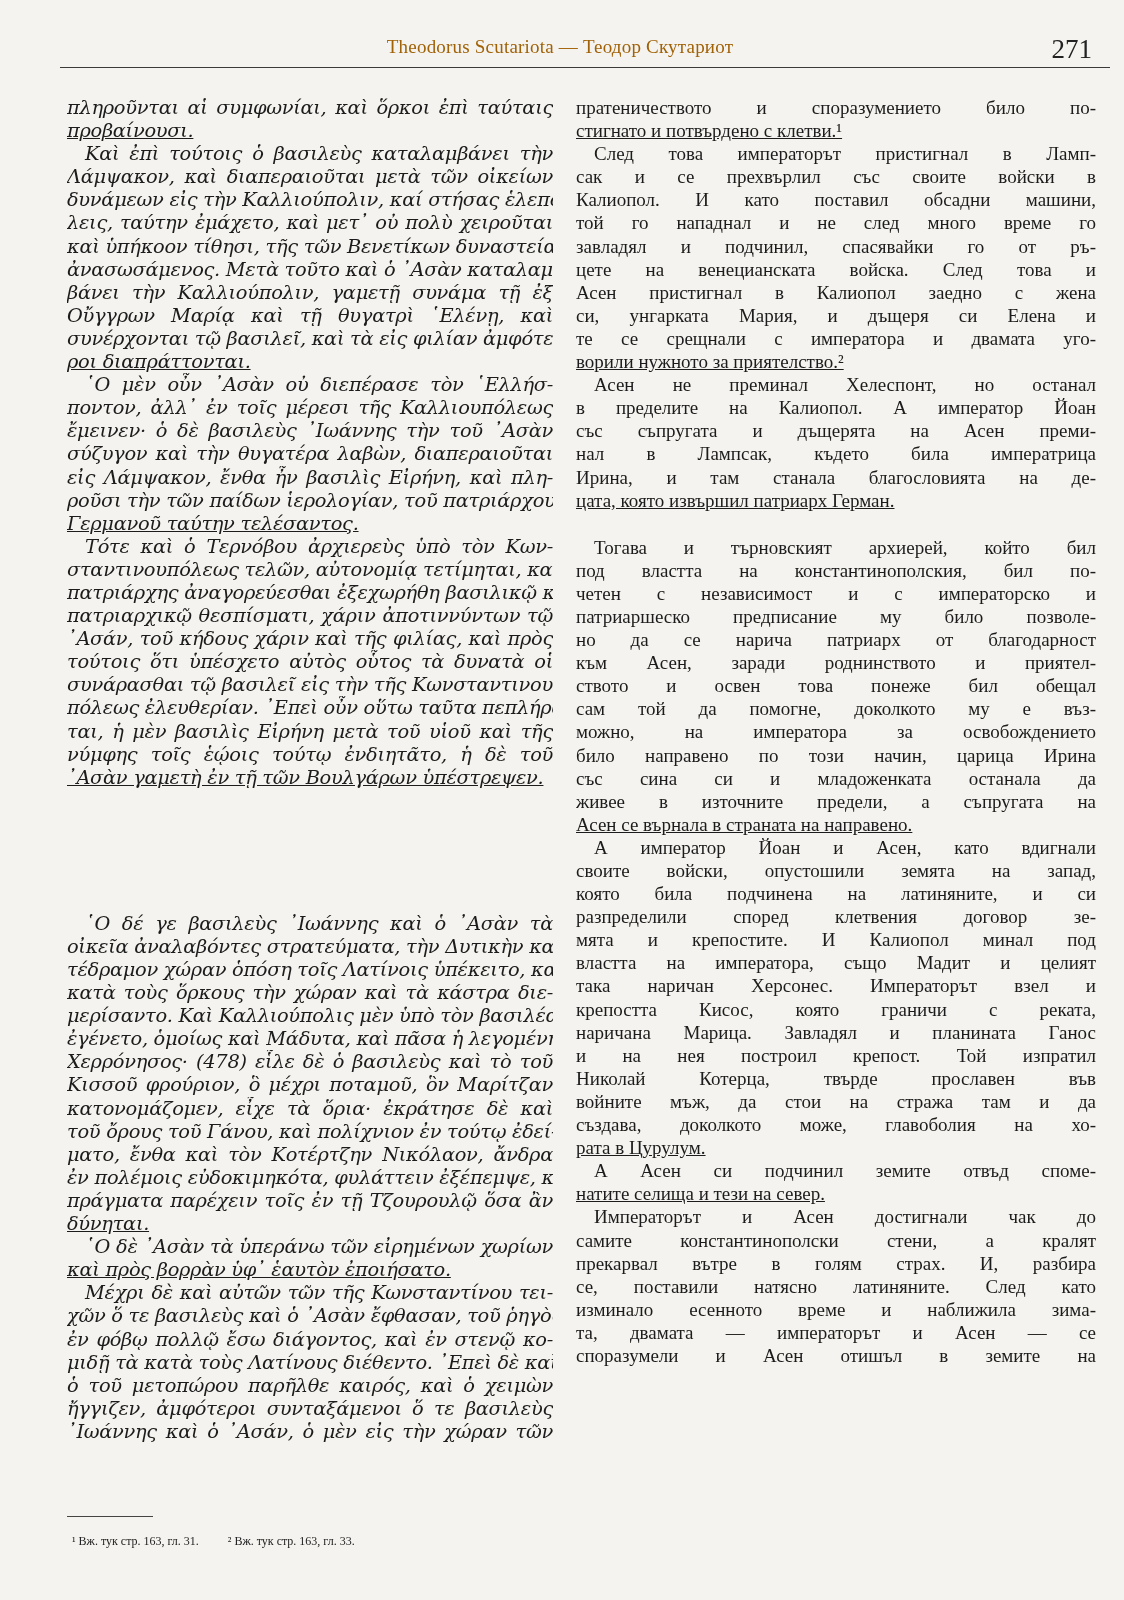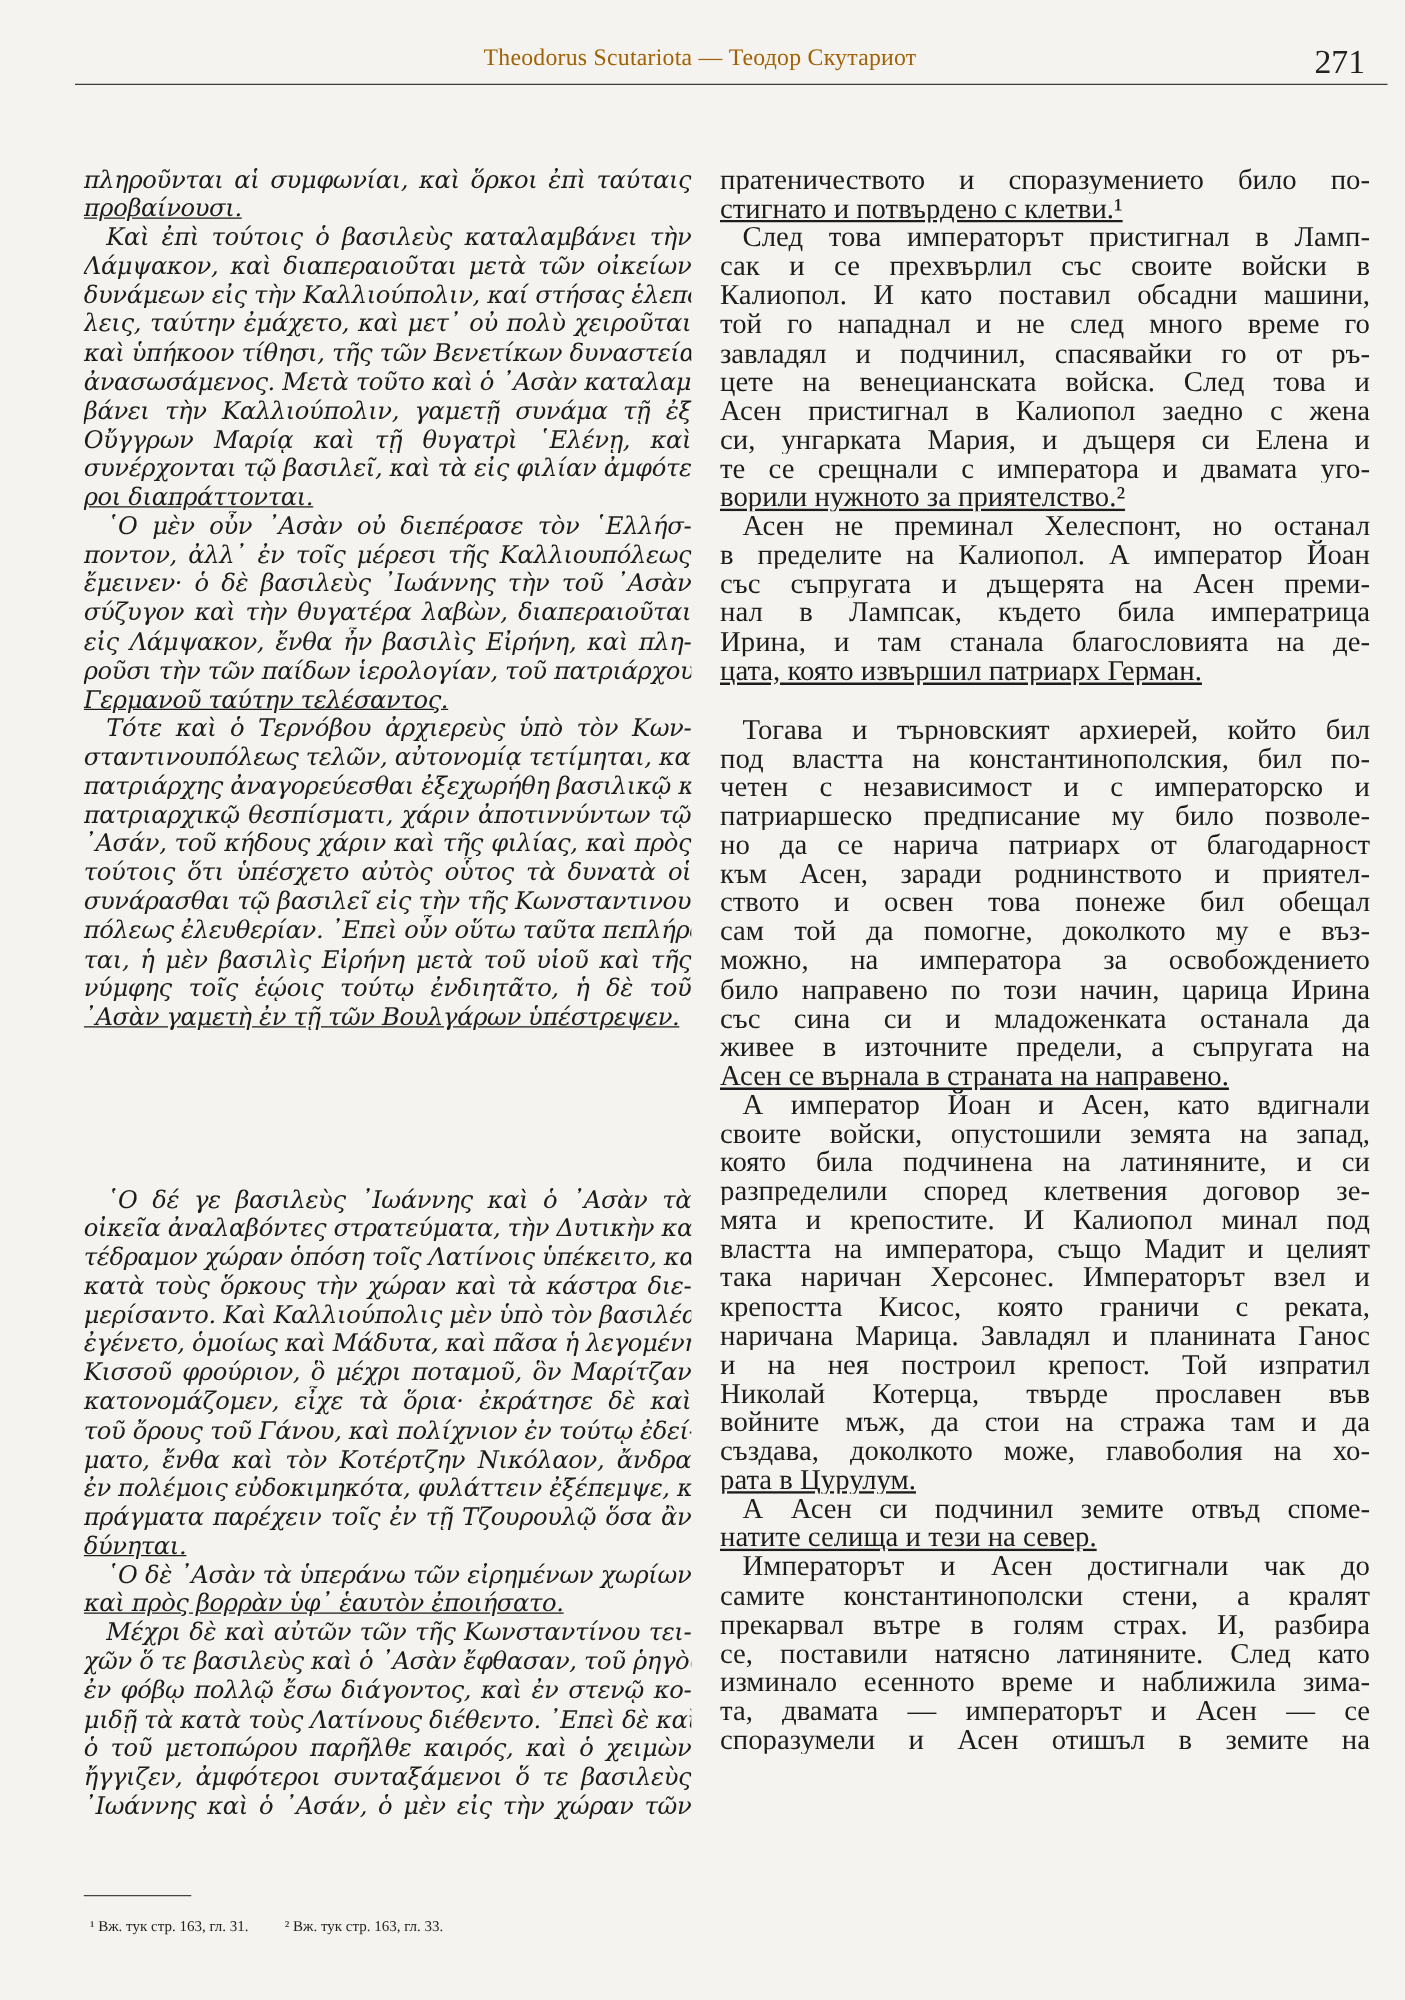--- a/index.html
+++ b/index.html
@@ -18,31 +18,31 @@
     font-size: 19px; color: #a16207; letter-spacing: 0.2px;
   }
   .page-number {
     position: absolute; right: 18px; top: 6px; font-size: 27px; color: #222;
   }
   .header-rule {
     position: absolute; left: 0; right: 0; top: 39px; height: 0;
     border-top: 1.6px solid #3a3a3a;
   }
   .col {
-    position: absolute; top: 96px; margin-top: 36px;
+    position: absolute; top: 96px;
   }
   .col-greek {
     left: 67px; width: 486px;
     font-style: italic; font-size: 19.4px; line-height: 23.1px;
     font-family: "DejaVu Serif", "Liberation Serif", serif;
     letter-spacing: -0.3px;
   }
   .col-bulg {
     left: 576px; width: 520px;
-    font-size: 23px; line-height: 23.1px;
+    font-size: 19px; line-height: 23.1px;
     font-family: "Liberation Serif", "DejaVu Serif", serif;
   }
   .line {
     display: block; height: 23.1px; white-space: nowrap;
     text-align: justify; text-align-last: justify; overflow: hidden;
   }
   .line.last { text-align-last: left; text-decoration: underline; }
   .line.indent { padding-left: 18px; }
   .gap { display: block; }
   .footnote-rule {
@@ -98,20 +98,21 @@
       <span class="line last">᾿Ασὰν γαμετὴ ἐν τῇ τῶν Βουλγάρων ὑπέστρεψεν.</span>
     </div>
   <div class="gap" style="height:123px"></div>
   <div>
       <span class="line indent">῾Ο δέ γε βασιλεὺς ᾿Ιωάννης καὶ ὁ ᾿Ασὰν τὰ</span>
       <span class="line">οἰκεῖα ἀναλαβόντες στρατεύματα, τὴν Δυτικὴν κα-</span>
       <span class="line">τέδραμον χώραν ὁπόση τοῖς Λατίνοις ὑπέκειτο, καὶ</span>
       <span class="line">κατὰ τοὺς ὅρκους τὴν χώραν καὶ τὰ κάστρα διε-</span>
       <span class="line">μερίσαντο. Καὶ Καλλιούπολις μὲν ὑπὸ τὸν βασιλέα</span>
       <span class="line">ἐγένετο, ὁμοίως καὶ Μάδυτα, καὶ πᾶσα ἡ λεγομένη</span>
+      <span class="line">Χερρόνησος· (478) εἷλε δὲ ὁ βασιλεὺς καὶ τὸ τοῦ</span>
       <span class="line">Κισσοῦ φρούριον, ὃ μέχρι ποταμοῦ, ὃν Μαρίτζαν</span>
       <span class="line">κατονομάζομεν, εἶχε τὰ ὅρια· ἐκράτησε δὲ καὶ</span>
       <span class="line">τοῦ ὄρους τοῦ Γάνου, καὶ πολίχνιον ἐν τούτῳ ἐδεί-</span>
       <span class="line">ματο, ἔνθα καὶ τὸν Κοτέρτζην Νικόλαον, ἄνδρα</span>
       <span class="line">ἐν πολέμοις εὐδοκιμηκότα, φυλάττειν ἐξέπεμψε, καὶ</span>
       <span class="line">πράγματα παρέχειν τοῖς ἐν τῇ Τζουρουλῷ ὅσα ἂν</span>
       <span class="line last">δύνηται.</span>
       <span class="line indent">῾Ο δὲ ᾿Ασὰν τὰ ὑπεράνω τῶν εἰρημένων χωρίων</span>
       <span class="line last">καὶ πρὸς βορρὰν ὑφ᾽ ἑαυτὸν ἐποιήσατο.</span>
       <span class="line indent">Μέχρι δὲ καὶ αὐτῶν τῶν τῆς Κωνσταντίνου τει-</span>

